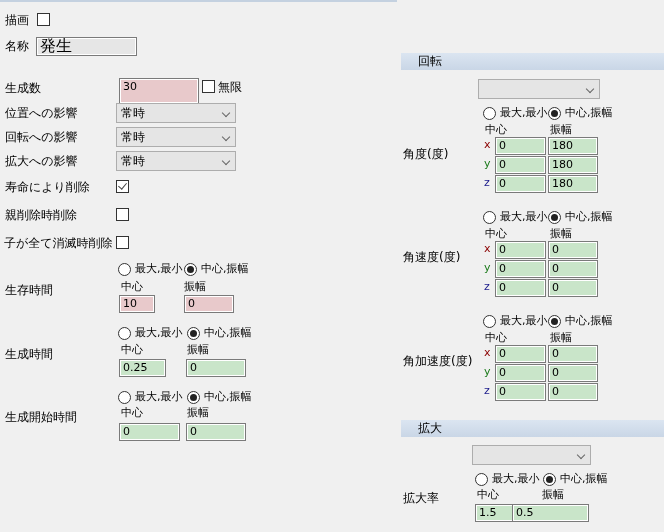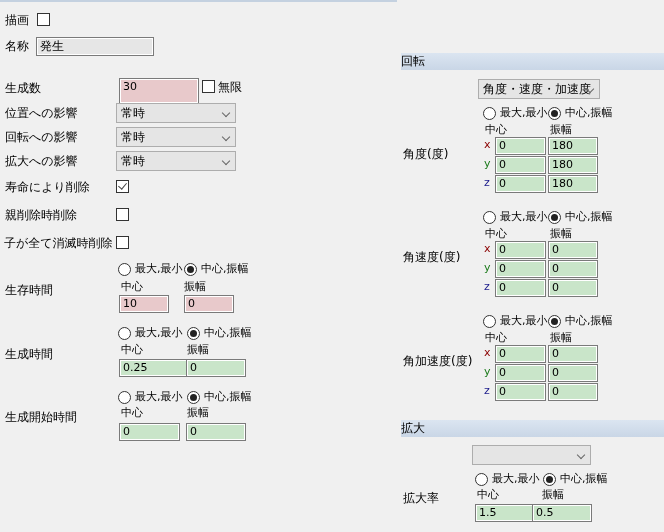--- a/index.html
+++ b/index.html
@@ -38,37 +38,37 @@
     border-right:1px solid #666; border-bottom:1px solid #666; transform:rotate(45deg);
   }
   .radio {
     position:absolute; width:11px; height:11px; border:1px solid #333; border-radius:50%; background:#fff;
   }
   .radio.on::after {
     content:""; position:absolute; left:2px; top:2px; width:7px; height:7px; border-radius:50%; background:#222;
   }
   .section-header {
     position:absolute; height:17px; background:linear-gradient(#dbe5f1,#c9d6e6);
-    font-size:12px; line-height:17px; padding-left:0; box-sizing:border-box;
+    font-size:12px; line-height:17px; padding-left:17px; box-sizing:border-box;
   }
   .axis { position:absolute; font-size:11px; line-height:16px; }
   .axis.x { color:#8b0000; }
   .axis.y { color:#1a7a1a; }
   .axis.z { color:#1a1a8b; }
 </style>
 </head>
 <body>
 
 <div class="abs topbar"></div>
 
 <span class="label" style="left:5px;top:12px">描画</span>
 <div class="chk" style="left:37px;top:13px"></div>
 
 <span class="label" style="left:5px;top:38px">名称</span>
-<div class="input gray" style="left:36px;top:37px;width:118px;height:19px;font-size:12px">発生</div>
+<div class="input gray" style="left:36px;top:37px;width:101px;height:19px;font-size:16px">発生</div>
 
 <span class="label" style="left:5px;top:80px">生成数</span>
 <div class="input pink" style="left:119px;top:78px;width:80px;height:26px">30</div>
 <div class="chk" style="left:202px;top:80px"></div>
 <span class="label" style="left:218px;top:79px">無限</span>
 
 <span class="label" style="left:5px;top:105px">位置への影響</span>
 <div class="select" style="left:116px;top:103px;width:120px">
   <span>常時</span>
   <span class="chev"></span>
@@ -95,46 +95,45 @@
 <span class="label" style="left:4px;top:235px">子が全て消滅時削除</span>
 <div class="chk" style="left:116px;top:236px"></div>
 
 <span class="label" style="left:5px;top:282px">生存時間</span>
 <div class="radio" style="left:118px;top:263px"></div>
 <span class="label small" style="left:135px;top:261px">最大,最小</span>
 <div class="radio on" style="left:184px;top:263px"></div>
 <span class="label small" style="left:201px;top:261px">中心,振幅</span>
 <span class="label small" style="left:121px;top:279px">中心</span>
 <span class="label small" style="left:184px;top:279px">振幅</span>
-<div class="input pink" style="left:119px;top:295px;width:50px">10</div>
+<div class="input pink" style="left:119px;top:295px;width:36px">10</div>
 <div class="input pink" style="left:184px;top:295px;width:50px">0</div>
 
 <span class="label" style="left:5px;top:346px">生成時間</span>
 <div class="radio" style="left:118px;top:327px"></div>
 <span class="label small" style="left:135px;top:325px">最大,最小</span>
 <div class="radio on" style="left:187px;top:327px"></div>
 <span class="label small" style="left:204px;top:325px">中心,振幅</span>
 <span class="label small" style="left:121px;top:342px">中心</span>
 <span class="label small" style="left:187px;top:342px">振幅</span>
-<div class="input green" style="left:119px;top:359px;width:69px">0.25</div>
+<div class="input green" style="left:119px;top:359px;width:47px">0.25</div>
 <div class="input green" style="left:186px;top:359px;width:60px">0</div>
 
 <span class="label" style="left:5px;top:409px">生成開始時間</span>
 <div class="radio" style="left:118px;top:391px"></div>
 <span class="label small" style="left:135px;top:389px">最大,最小</span>
 <div class="radio on" style="left:187px;top:391px"></div>
 <span class="label small" style="left:204px;top:389px">中心,振幅</span>
 <span class="label small" style="left:121px;top:405px">中心</span>
 <span class="label small" style="left:187px;top:405px">振幅</span>
 <div class="input green" style="left:119px;top:423px;width:61px">0</div>
 <div class="input green" style="left:186px;top:423px;width:60px">0</div>
 
 <div class="section-header" style="left:401px;top:53px;width:263px">回転</div>
 <div class="select" style="left:478px;top:79px;width:122px">
-  <span>角度・速度・加速度</span>
   <span class="chev"></span>
 </div>
 
 <span class="label" style="left:403px;top:146px">角度(度)</span>
 <div class="radio" style="left:483px;top:107px"></div>
 <span class="label small" style="left:500px;top:105px">最大,最小</span>
 <div class="radio on" style="left:548px;top:107px"></div>
 <span class="label small" style="left:565px;top:105px">中心,振幅</span>
 <span class="label small" style="left:485px;top:122px">中心</span>
 <span class="label small" style="left:550px;top:122px">振幅</span>
@@ -187,13 +186,13 @@
   <span class="chev"></span>
 </div>
 <span class="label" style="left:403px;top:490px">拡大率</span>
 <div class="radio" style="left:475px;top:473px"></div>
 <span class="label small" style="left:492px;top:471px">最大,最小</span>
 <div class="radio on" style="left:543px;top:473px"></div>
 <span class="label small" style="left:560px;top:471px">中心,振幅</span>
 <span class="label small" style="left:477px;top:487px">中心</span>
 <span class="label small" style="left:542px;top:487px">振幅</span>
 <div class="input green" style="left:475px;top:504px;width:61px">1.5</div>
-<div class="input green" style="left:532px;top:504px;width:60px">0.5</div>
+<div class="input green" style="left:512px;top:504px;width:77px">0.5</div>
 
 </body></html>

